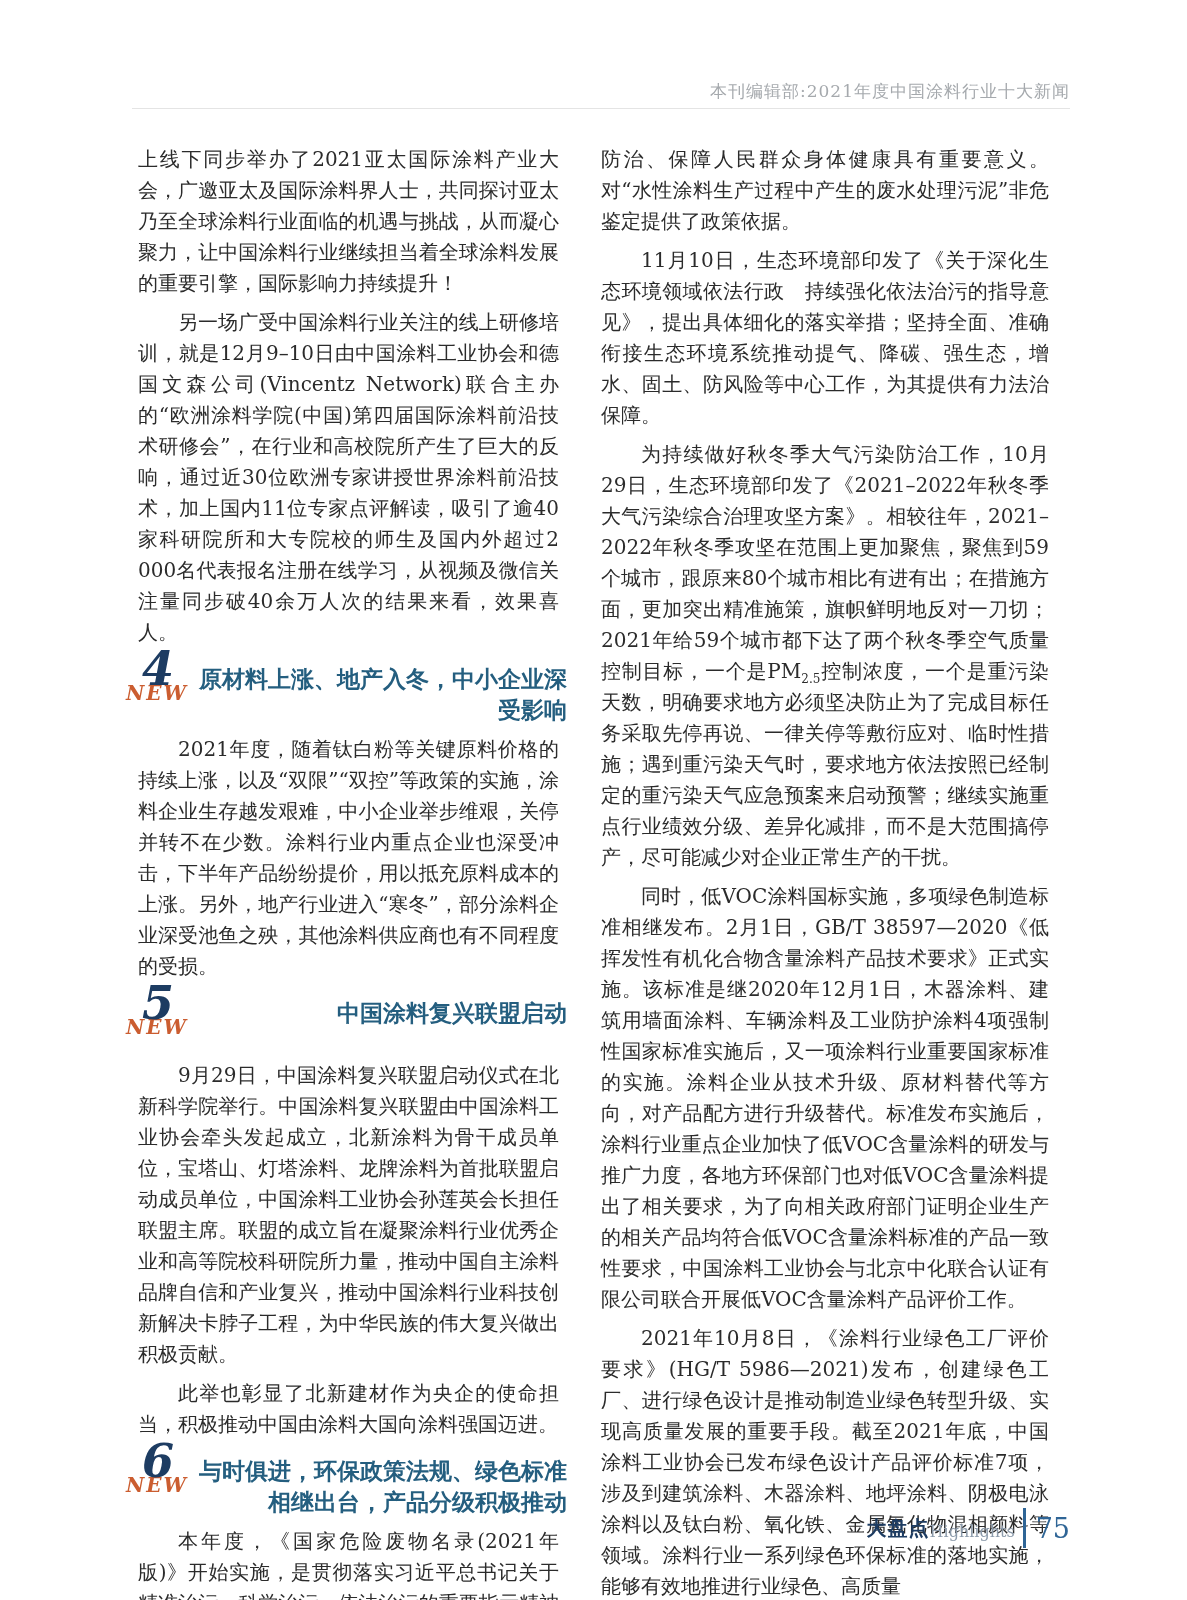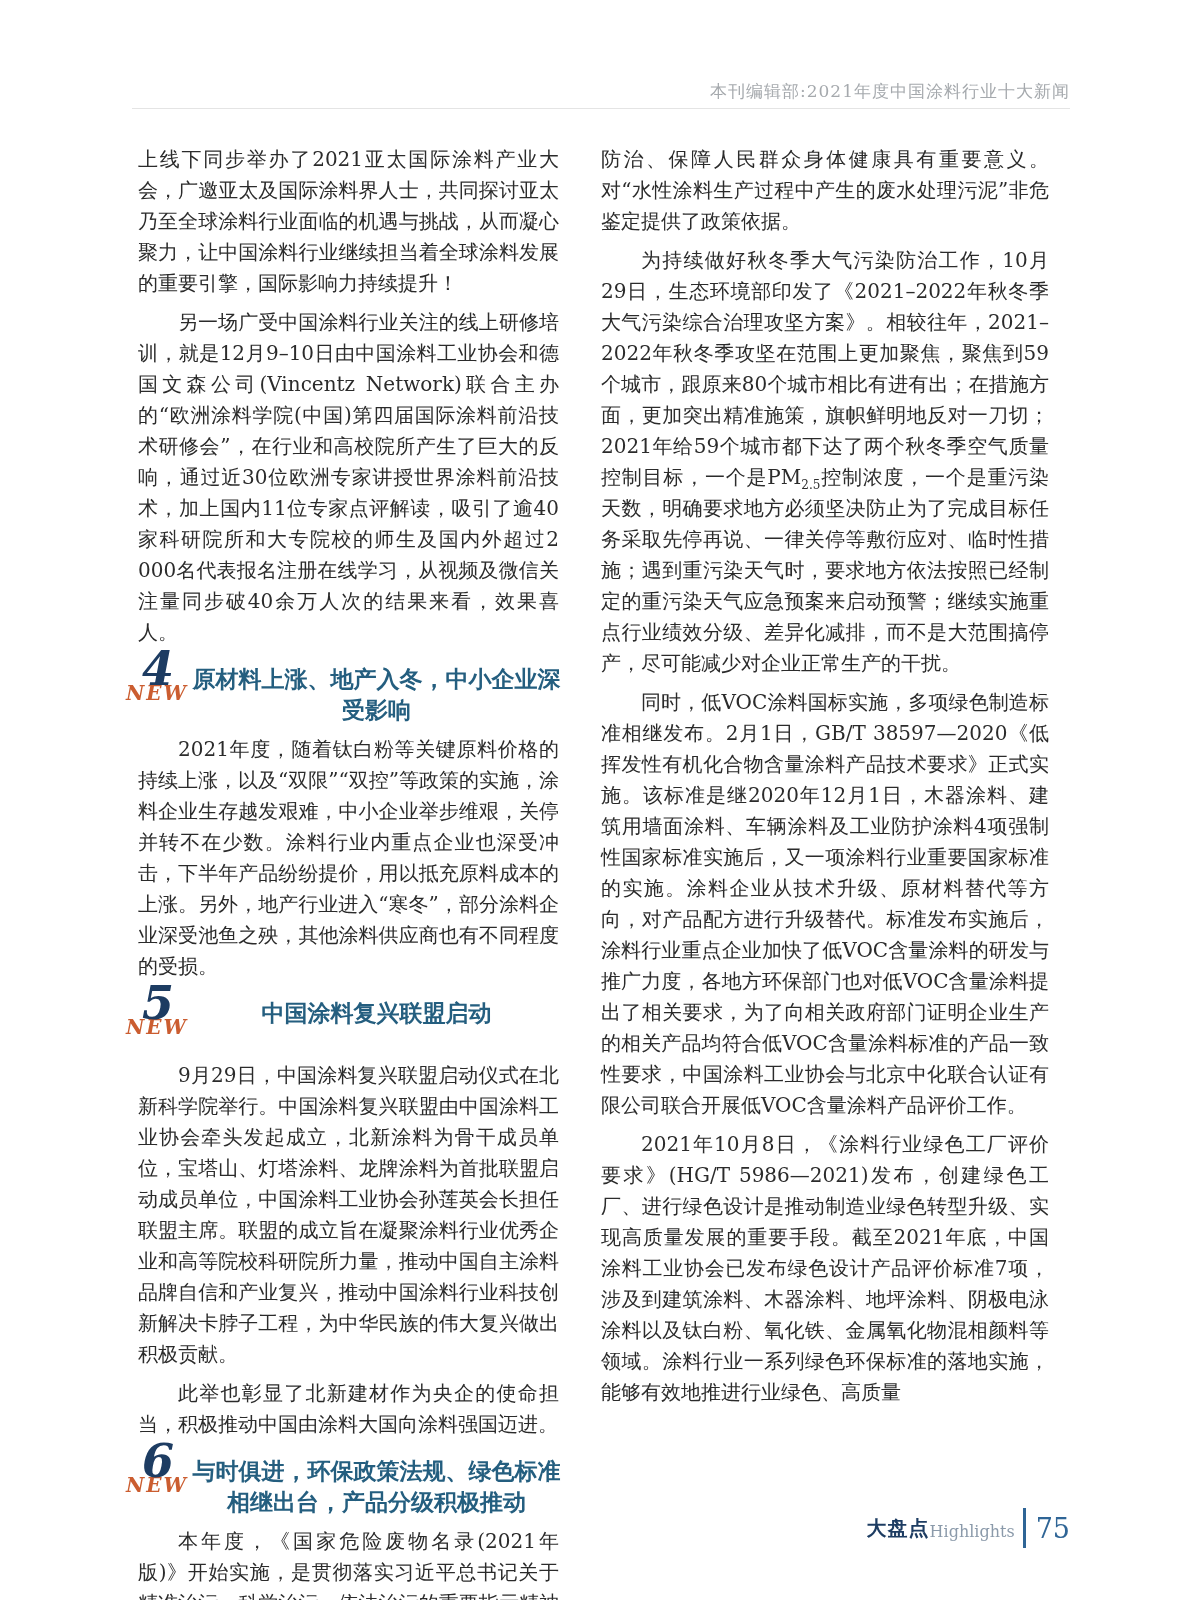--- a/index.html
+++ b/index.html
@@ -77,21 +77,21 @@
     font-weight: bold;
     font-size: 46px;
     color: #1d3c62;
   }
   .htitle {
     flex: 1;
     font-size: 23px;
     line-height: 31px;
     font-weight: bold;
     color: #245e7f;
-    text-align: center;
+    text-align: right;
     padding-top: 2px;
   }
   .footer {
     position: absolute;
     right: 132px;
     bottom: 52px;
     display: flex;
     align-items: center;
   }
   .footer .sec {
@@ -163,20 +163,21 @@
           <span class="watermark">NEW</span>
           <span class="num">6</span>
         </span>
         <span class="htitle">与时俱进，环保政策法规、绿色标准相继出台，产品分级积极推动</span>
       </div>
       <p class="para indent">本年度，《国家危险废物名录(2021年版)》开始实施，是贯彻落实习近平总书记关于精准治污、科学治污、依法治污的重要指示精神的具体行动，也是落实新修订的《固废法》的具体举措，对加强危险废物污染</p>
     </div>
 
     <div class="col col-right">
       <p class="para">防治、保障人民群众身体健康具有重要意义。对“水性涂料生产过程中产生的废水处理污泥”非危鉴定提供了政策依据。</p>
+      <p class="para indent">11月10日，生态环境部印发了《关于深化生态环境领域依法行政　持续强化依法治污的指导意见》，提出具体细化的落实举措；坚持全面、准确衔接生态环境系统推动提气、降碳、强生态，增水、固土、防风险等中心工作，为其提供有力法治保障。</p>
       <p class="para indent"><span>为持续做好秋冬季大气污染防治工作，10月29日，生态环境部印发了《2021–2022年秋冬季大气污染综合治理攻坚方案》。相较往年，2021–2022年秋冬季攻坚在范围上更加聚焦，聚焦到59个城市，跟原来80个城市相比有进有出；在措施方面，更加突出精准施策，旗帜鲜明地反对一刀切；2021年给59个城市都下达了两个秋冬季空气质量控制目标，一个是PM</span><sub>2.5</sub><span>控制浓度，一个是重污染天数，明确要求地方必须坚决防止为了完成目标任务采取先停再说、一律关停等敷衍应对、临时性措施；遇到重污染天气时，要求地方依法按照已经制定的重污染天气应急预案来启动预警；继续实施重点行业绩效分级、差异化减排，而不是大范围搞停产，尽可能减少对企业正常生产的干扰。</span></p>
       <p class="para indent">同时，低VOC涂料国标实施，多项绿色制造标准相继发布。2月1日，GB/T 38597—2020《低挥发性有机化合物含量涂料产品技术要求》正式实施。该标准是继2020年12月1日，木器涂料、建筑用墙面涂料、车辆涂料及工业防护涂料4项强制性国家标准实施后，又一项涂料行业重要国家标准的实施。涂料企业从技术升级、原材料替代等方向，对产品配方进行升级替代。标准发布实施后，涂料行业重点企业加快了低VOC含量涂料的研发与推广力度，各地方环保部门也对低VOC含量涂料提出了相关要求，为了向相关政府部门证明企业生产的相关产品均符合低VOC含量涂料标准的产品一致性要求，中国涂料工业协会与北京中化联合认证有限公司联合开展低VOC含量涂料产品评价工作。</p>
       <p class="para indent">2021年10月8日，《涂料行业绿色工厂评价要求》(HG/T 5986—2021)发布，创建绿色工厂、进行绿色设计是推动制造业绿色转型升级、实现高质量发展的重要手段。截至2021年底，中国涂料工业协会已发布绿色设计产品评价标准7项，涉及到建筑涂料、木器涂料、地坪涂料、阴极电泳涂料以及钛白粉、氧化铁、金属氧化物混相颜料等领域。涂料行业一系列绿色环保标准的落地实施，能够有效地推进行业绿色、高质量</p>
     </div>
 
   </div>
 
   <div class="footer">
     <span class="sec">
       <span class="sec-cn">大盘点</span>

